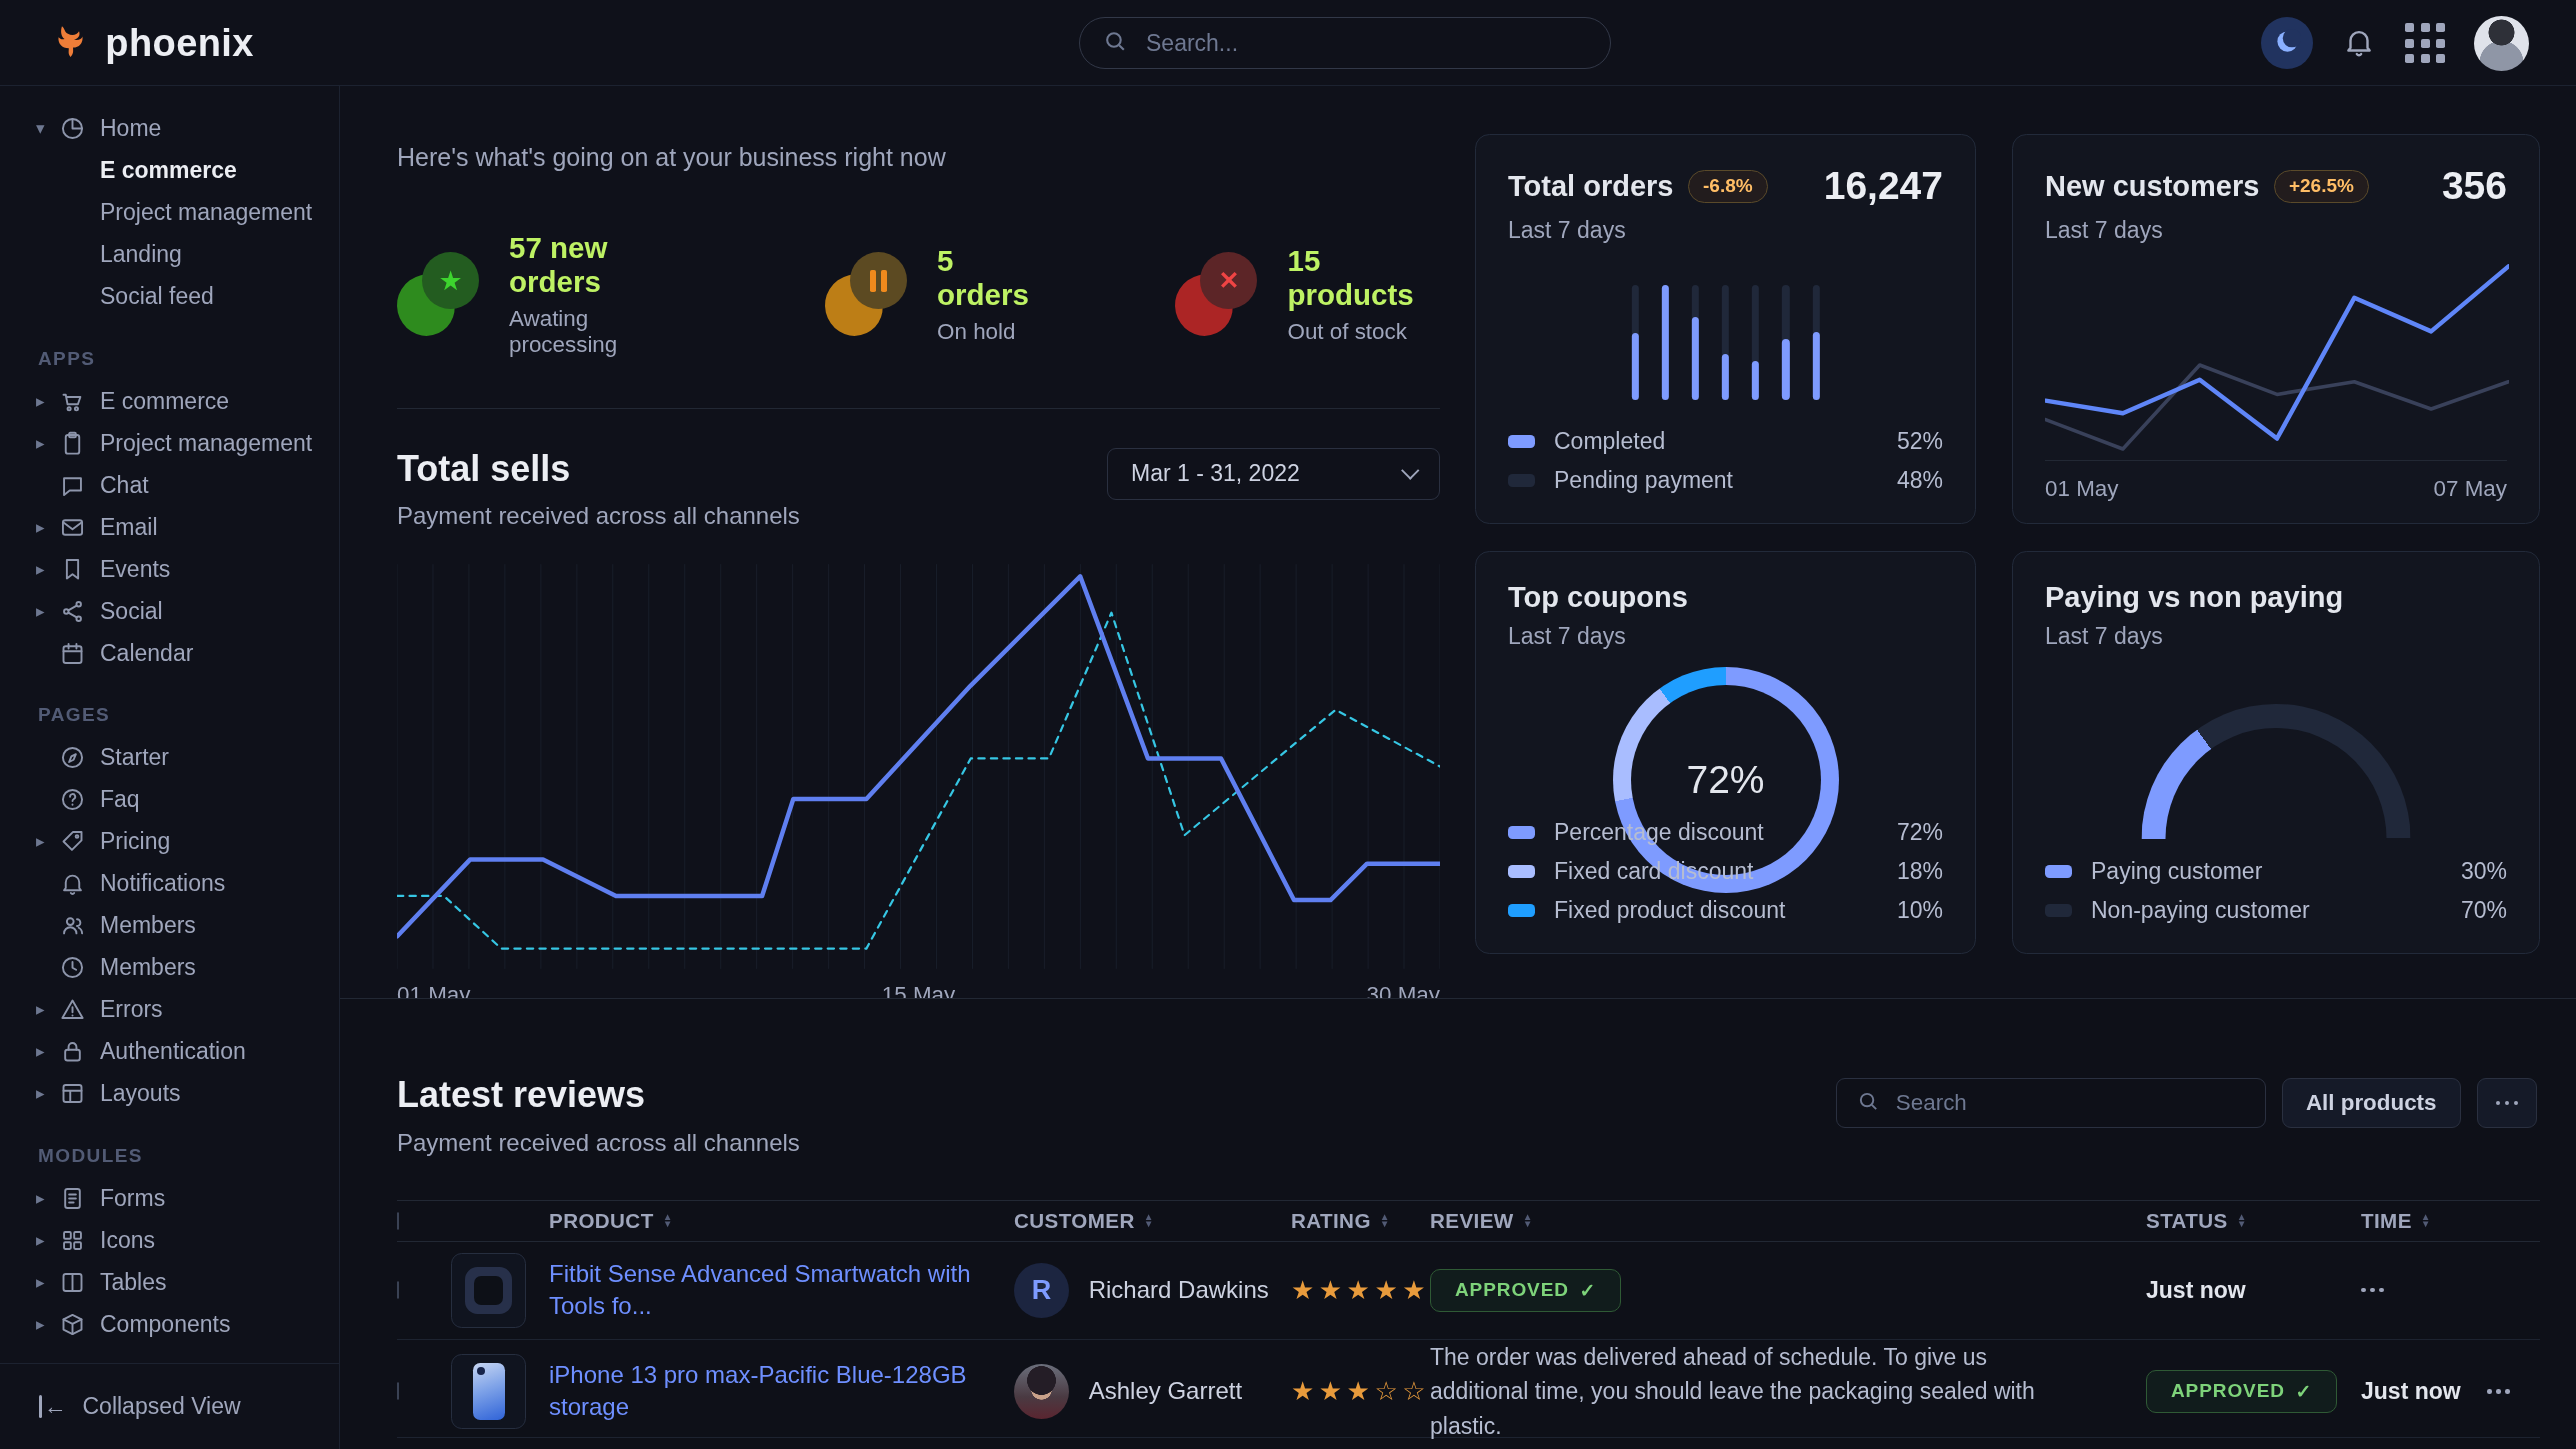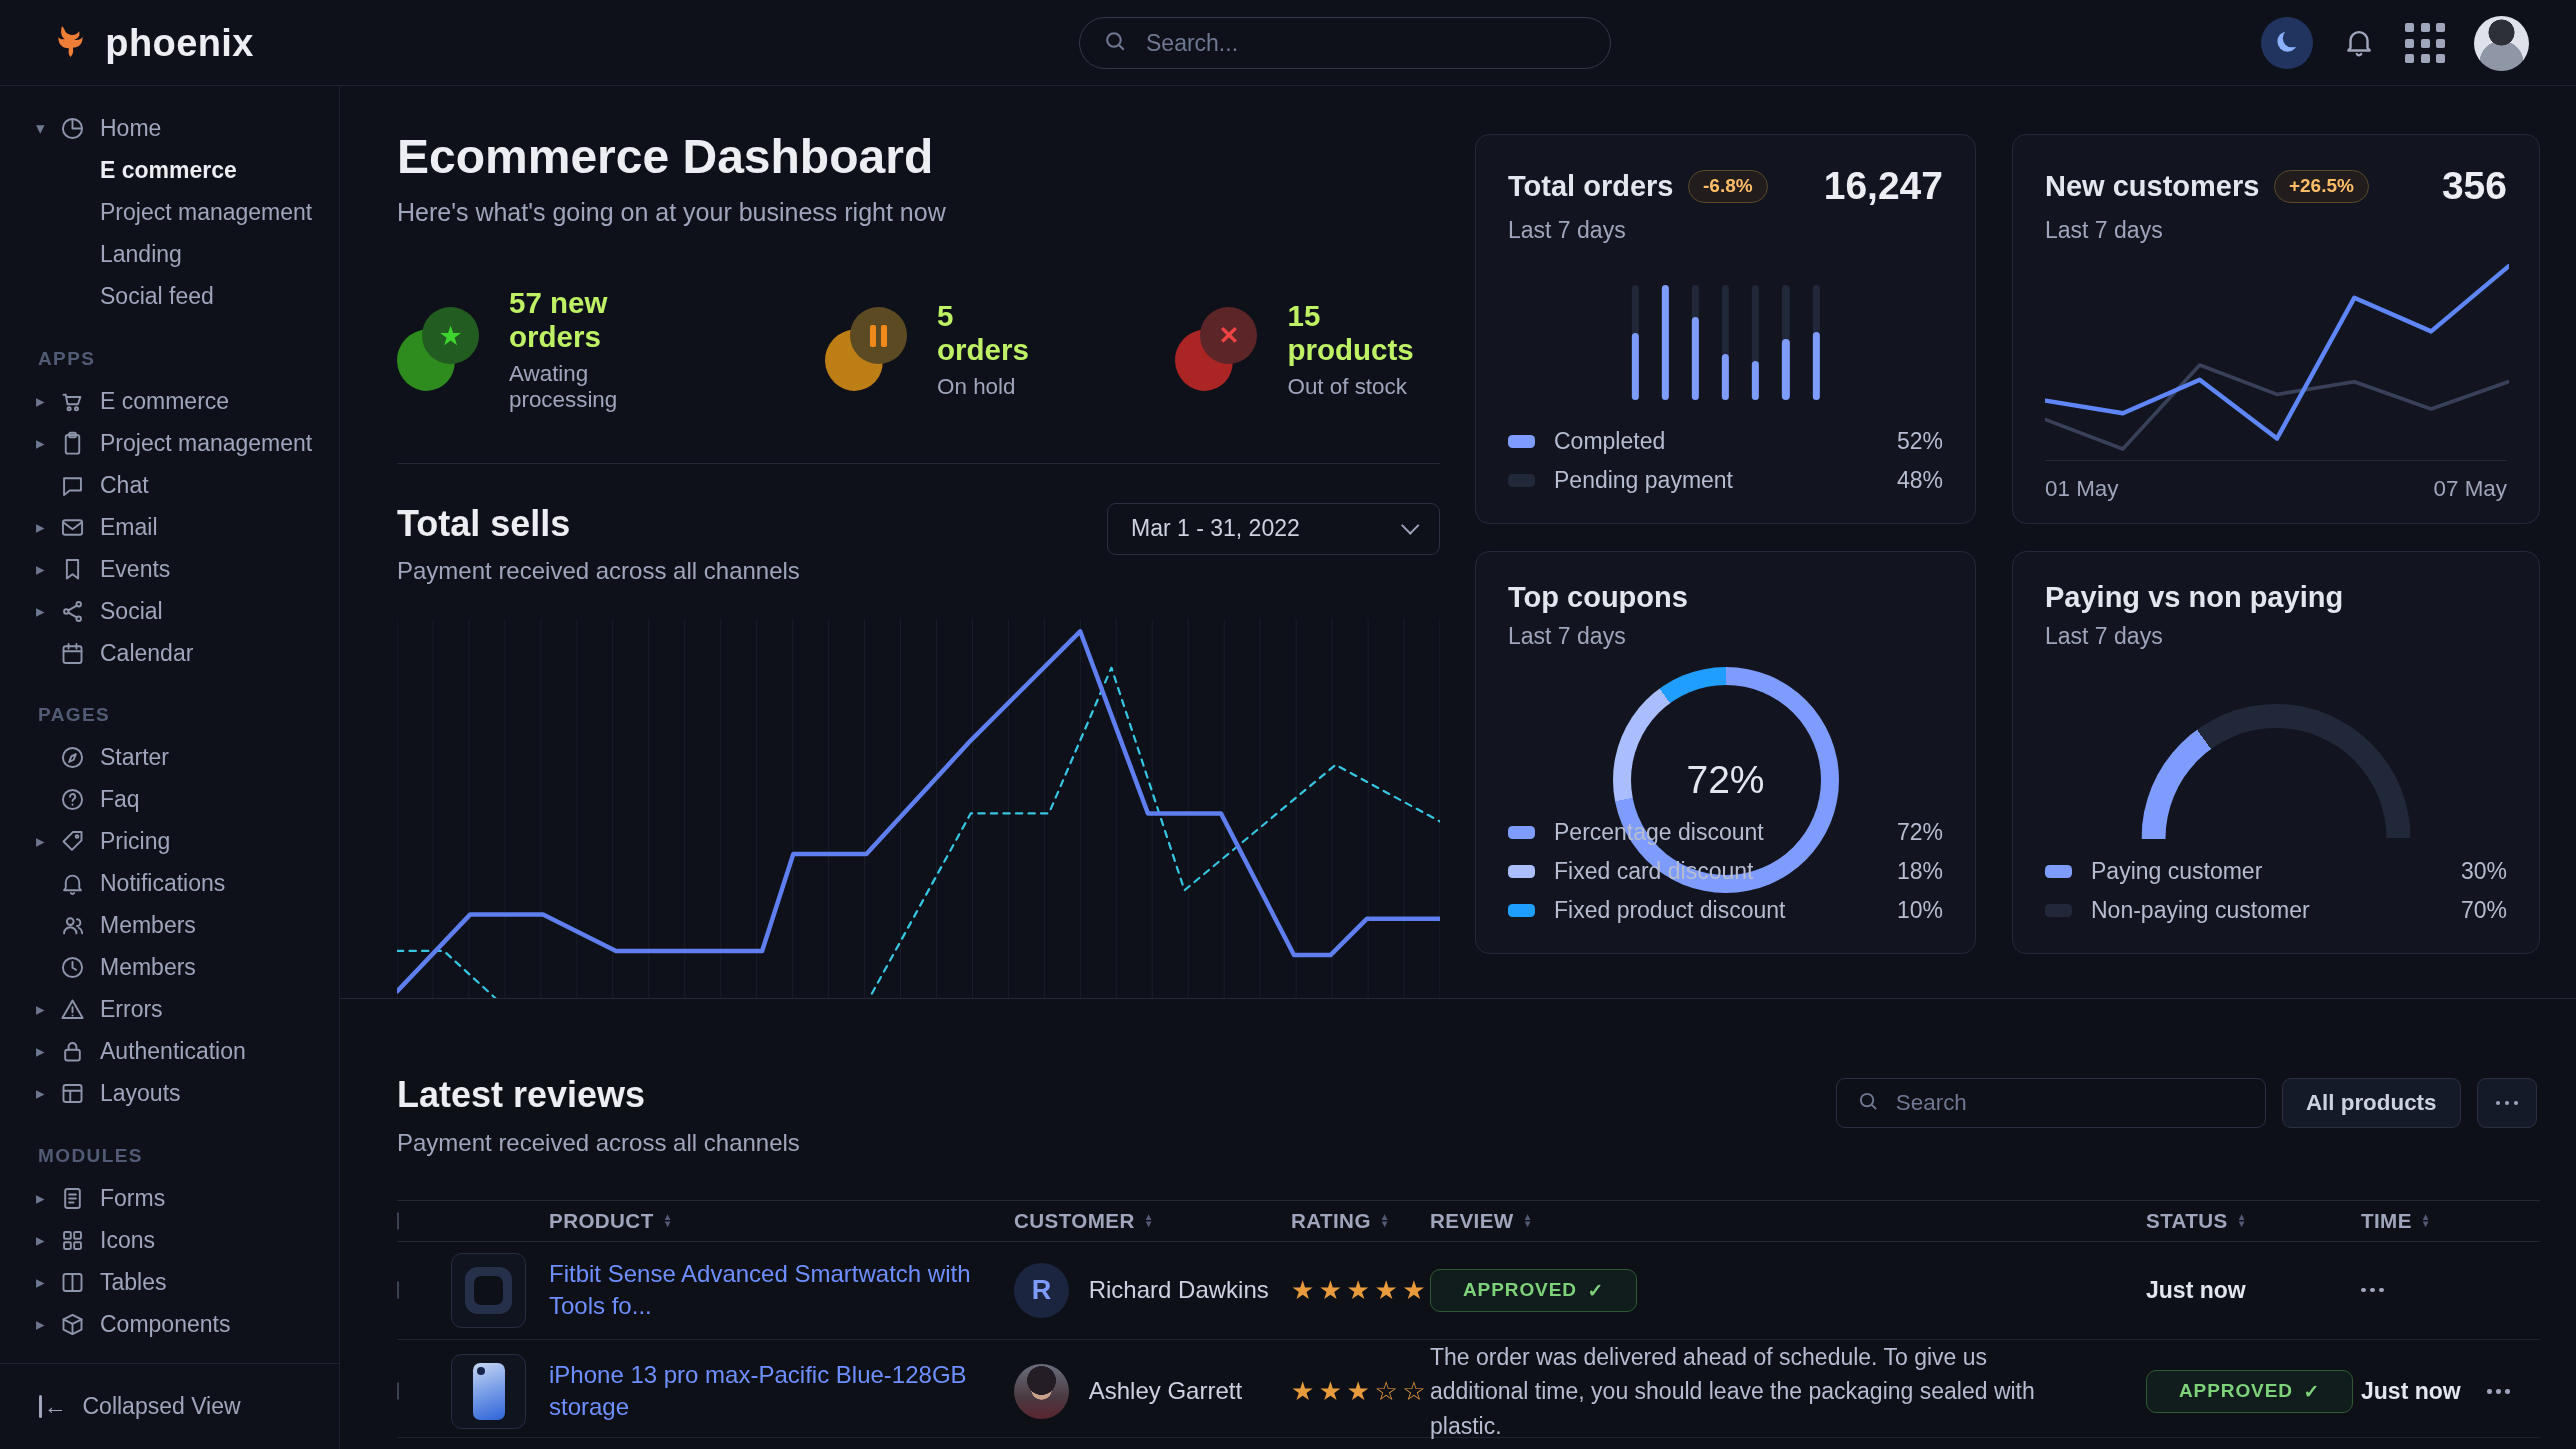--- a/index.html
+++ b/index.html
@@ -138,21 +138,21 @@
   .av-letter{width:55px;height:55px;border-radius:50%;background:#1c2540;color:#7e9bff;font-weight:700;
       font-size:27px;display:flex;align-items:center;justify-content:center;flex:none;}
   .av-photo{width:55px;height:55px;border-radius:50%;flex:none;
       background:
         radial-gradient(circle at 50% 30%,#241d26 0 30%,rgba(0,0,0,0) 31%),
         radial-gradient(circle at 50% 46%,#c9a18a 0 25%,rgba(0,0,0,0) 26%),
         linear-gradient(180deg,#6b6f7c 0%,#4a3a42 60%,#5a2530 100%);}
   .stars{font-size:26px;color:#e89b3c;letter-spacing:4.5px;white-space:nowrap;}
   .review-text{font-size:23px;color:#b6bdd1;line-height:1.5;padding-right:63px;}
   .status-badge{display:inline-flex;align-items:center;gap:10.7px;font-size:19px;font-weight:700;letter-spacing:0.9px;
-      color:#7ed37a;background:rgba(37,94,48,.16);border:0.9px solid #2f5a35;border-radius:10px;padding:9px 32px;}
+      color:#7ed37a;background:rgba(37,94,48,.16);border:0.9px solid #2f5a35;border-radius:10px;padding:9px 24px;}
   .status-badge .chk::before{content:"\2713";}
   .time{font-size:23px;font-weight:700;color:#e3e6ed;}
 </style>
 </head>
 <body>
 
 <div class="app">
 
   <div class="topnav">
     <div class="logo">
@@ -433,21 +433,20 @@
       <span class="collapse-icon">
         <span class="bar"></span>
           <span>←</span>
       </span>
       <span>Collapsed View</span>
     </div>
   </div>
 
   <div class="main">
     <div class="left-col">
-      <div class="hero-title">Ecommerce Dashboard</div>
       <div class="hero-sub">Here's what's going on at your business right now</div>
 
       <div class="stats">
         <div class="stat stat-new">
           <div class="stat-icon">
             <span class="blob"></span>
             <span class="stat-circle">
                 <span class="glyph-star">★</span>
               </span>
           </div>

